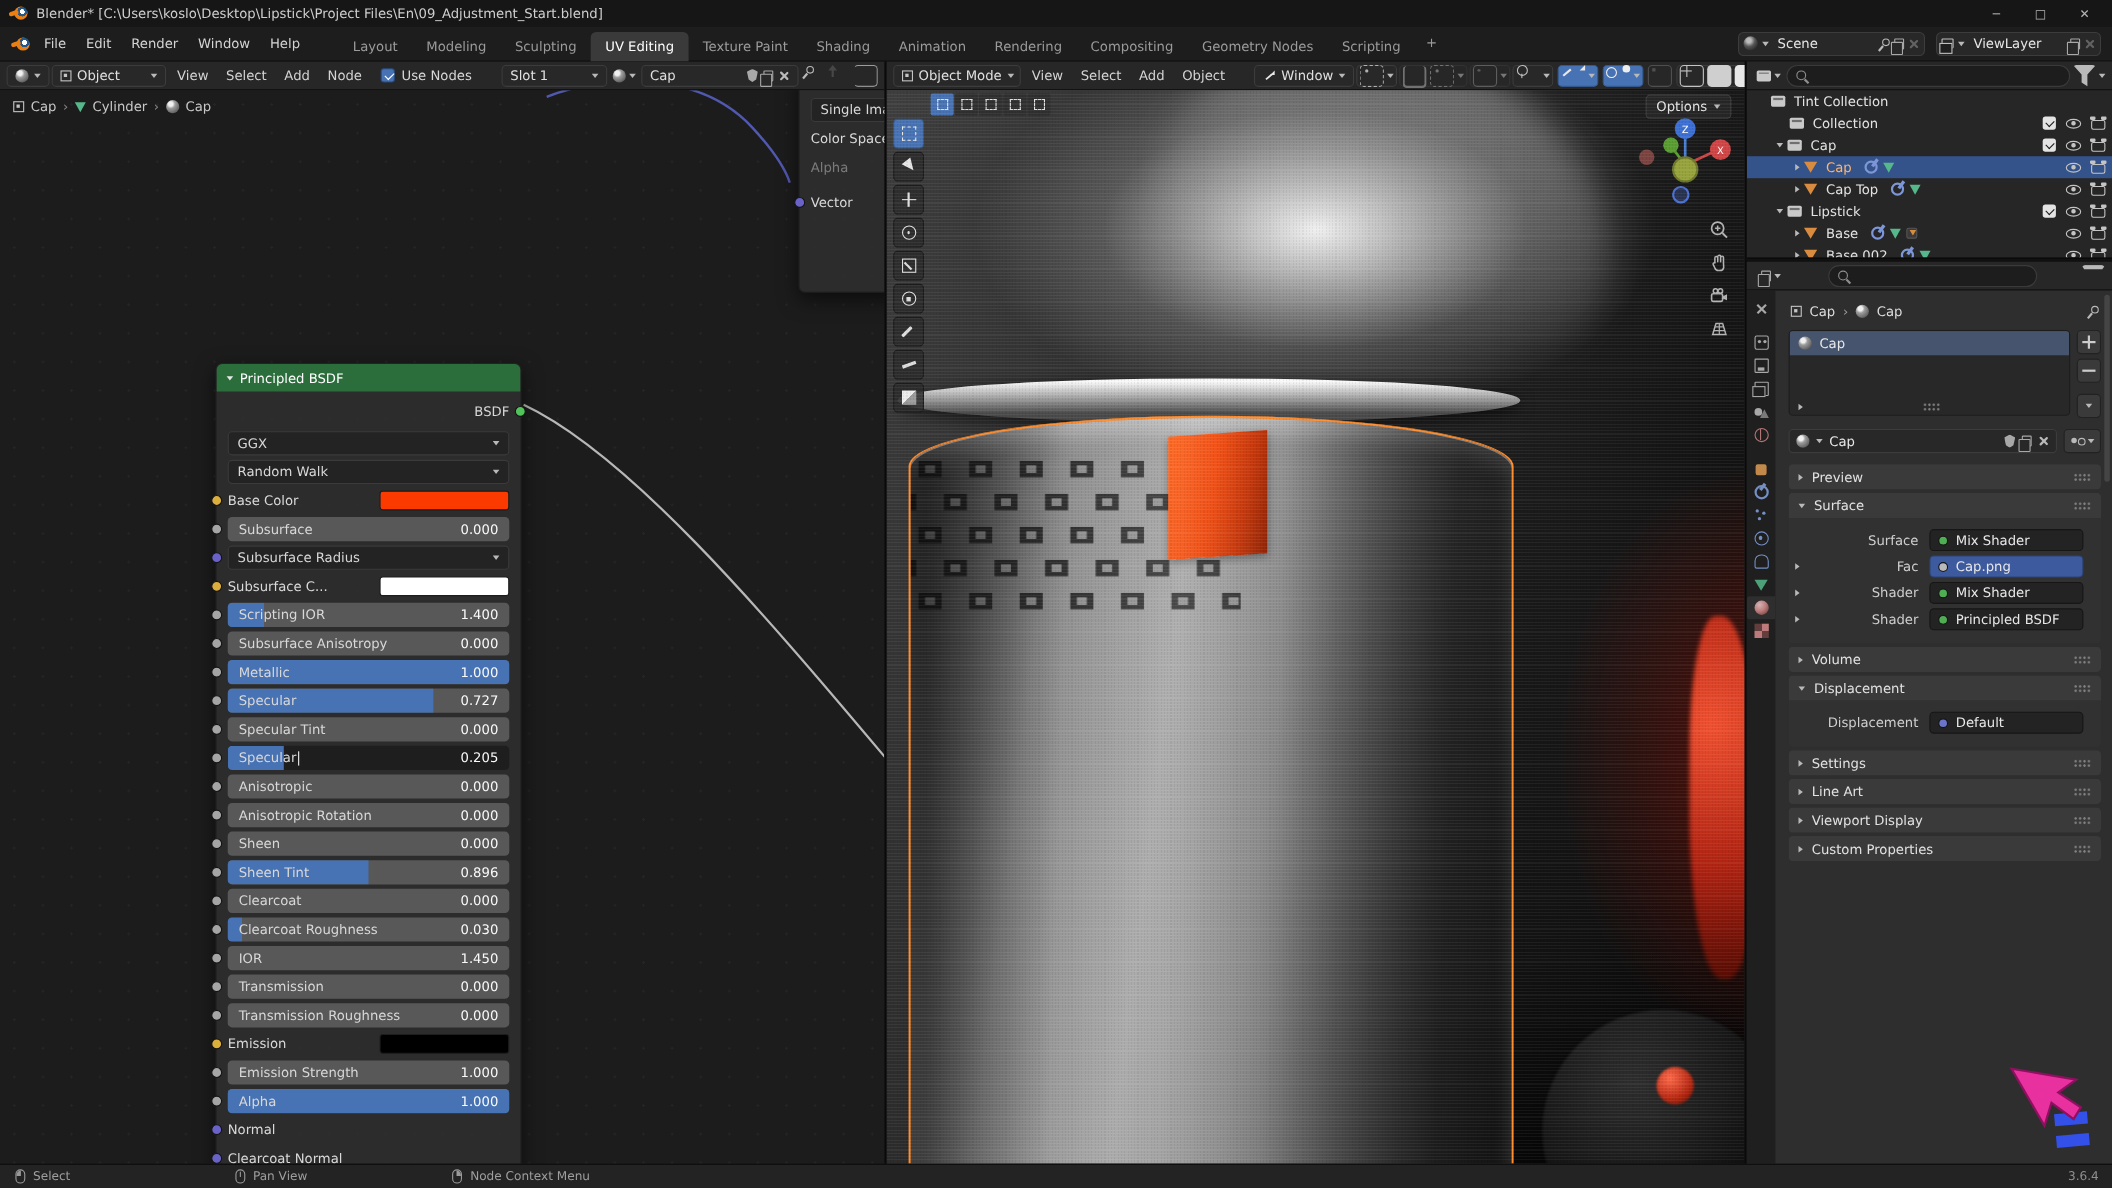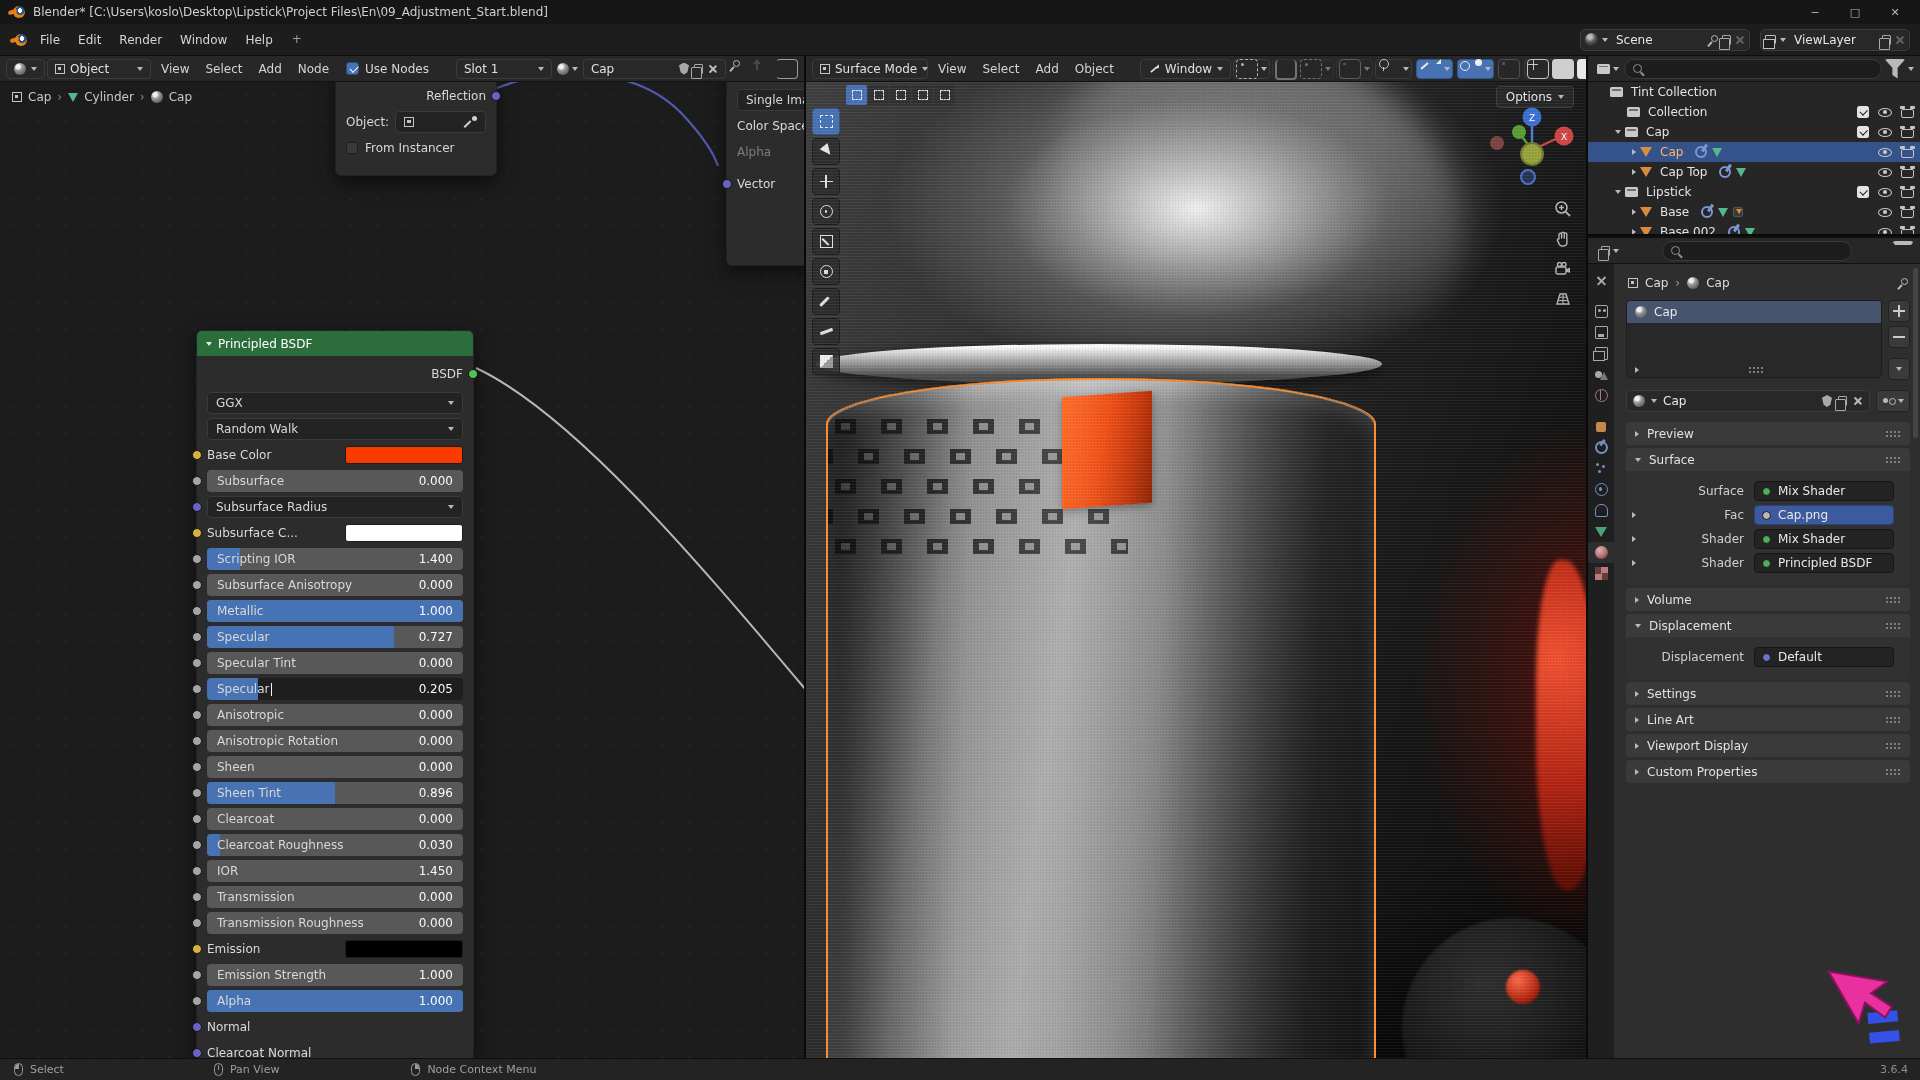--- a/index.html
+++ b/index.html
@@ -278,20 +278,33 @@
 
 <div id="topbar">
   <span class="blender-logo ic" style="margin-right:4px"></span>
   <div id="topbar-menus" style="display:flex">
       <div class="menu-item">File</div>
       <div class="menu-item">Edit</div>
       <div class="menu-item">Render</div>
       <div class="menu-item">Window</div>
       <div class="menu-item">Help</div>
     </div>
+  <div id="ws-tabs">
+      <div class="ws-tab">Layout</div>
+      <div class="ws-tab">Modeling</div>
+      <div class="ws-tab">Sculpting</div>
+      <div class="ws-tab active">UV Editing</div>
+      <div class="ws-tab">Texture Paint</div>
+      <div class="ws-tab">Shading</div>
+      <div class="ws-tab">Animation</div>
+      <div class="ws-tab">Rendering</div>
+      <div class="ws-tab">Compositing</div>
+      <div class="ws-tab">Geometry Nodes</div>
+      <div class="ws-tab">Scripting</div>
+    </div>
   <div class="ws-tab-new">+</div>
   <div id="topbar-right">
     <div class="id-selector">
       <span class="ic i-sphere-dark"></span>
       <span class="ic caret-d"></span>
       <span class="name">Scene</span>
       <span class="ic i-pin"></span>
       <span class="ic i-copy"></span>
       <span class="ic i-x" style="opacity:.4"></span>
     </div>
@@ -355,37 +368,20 @@
         <span class="ic i-obj"></span>
         <span>Cap</span>
         <span style="opacity: 0.6;">›</span>
         <span class="ic i-meshdata"></span>
         <span>Cylinder</span>
         <span style="opacity: 0.6;">›</span>
         <span class="ic i-matball"></span>
         <span>Cap</span>
       </div>
 
-    <div class="node" style="left:335px;top:-10px;width:162px;height:104px;border-radius:0 0 6px 6px">
-      <div class="prow" style="margin-top:12px;justify-content:flex-end">
-        <span class="plbl">Reflection</span>
-        <span class="sock r" style="background:#6a63c7"></span>
-      </div>
-      <div class="prow" style="gap:6px">
-        <span class="plbl">Object:</span>
-        <span class="pfield dd" style="justify-content:space-between">
-          <span class="ic i-obj"></span>
-          <span class="ic i-dropper"></span>
-        </span>
-      </div>
-      <div class="prow" style="gap:7px">
-        <span class="ic i-box-empty"></span>
-        <span class="plbl">From Instancer</span>
-      </div>
-    </div>
 
     <div class="node" style="left:726px;top:-16px;width:120px;height:200px">
       <div class="prow" style="margin-top:22px">
         <span class="pfield dd">
           <span class="plbl">Single Ima</span>
         </span>
       </div>
       <div id="imgnode-rows">
           <div class="prow plain">
             <span class="plbl">Color Space</span>
@@ -599,21 +595,21 @@
           </div>
         </div>
     </div>
   </div>
 </div>
 
 <div id="viewport">
   <div class="ed-header">
     <div class="hdr-btn" style="min-width:116px">
       <span class="ic i-obj"></span>
-      <span style="flex:1">Surface Mode</span>
+      <span style="flex:1">Object Mode</span>
       <span class="ic caret-d"></span>
     </div>
     <div id="vp-menus" style="display:flex">
         <div class="hdr-menu">View</div>
         <div class="hdr-menu">Select</div>
         <div class="hdr-menu">Add</div>
         <div class="hdr-menu">Object</div>
       </div>
     <div class="hdr-btn flat" style="margin-left:16px;background:#282828;border:1px solid #3c3c3c">
       <span class="ic i-gizmoarrow" style="transform:scale(.8)"></span>

